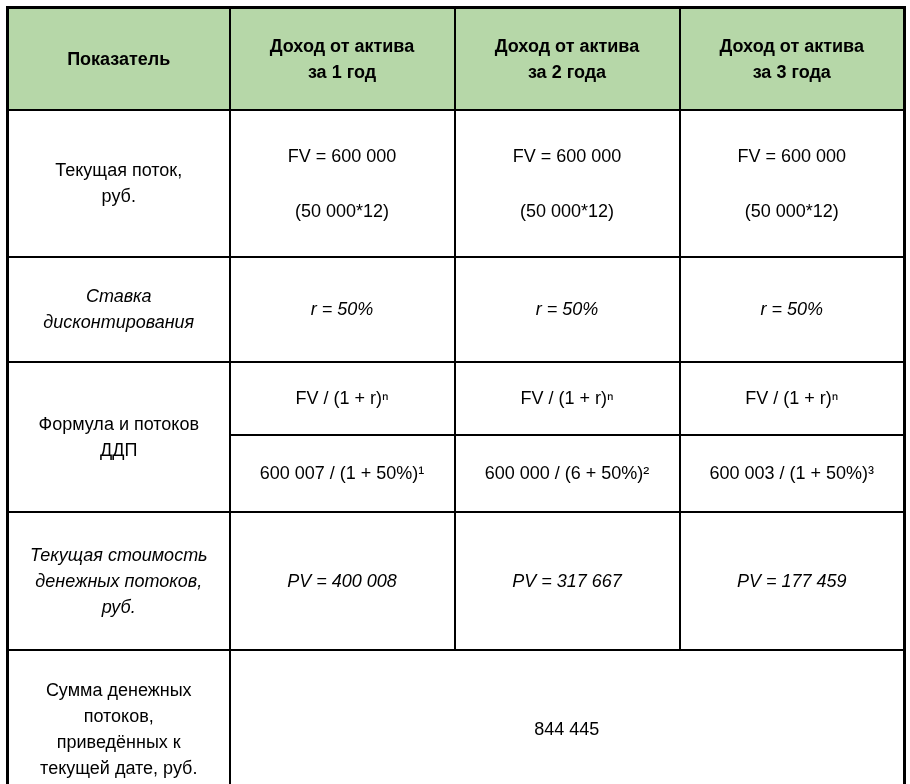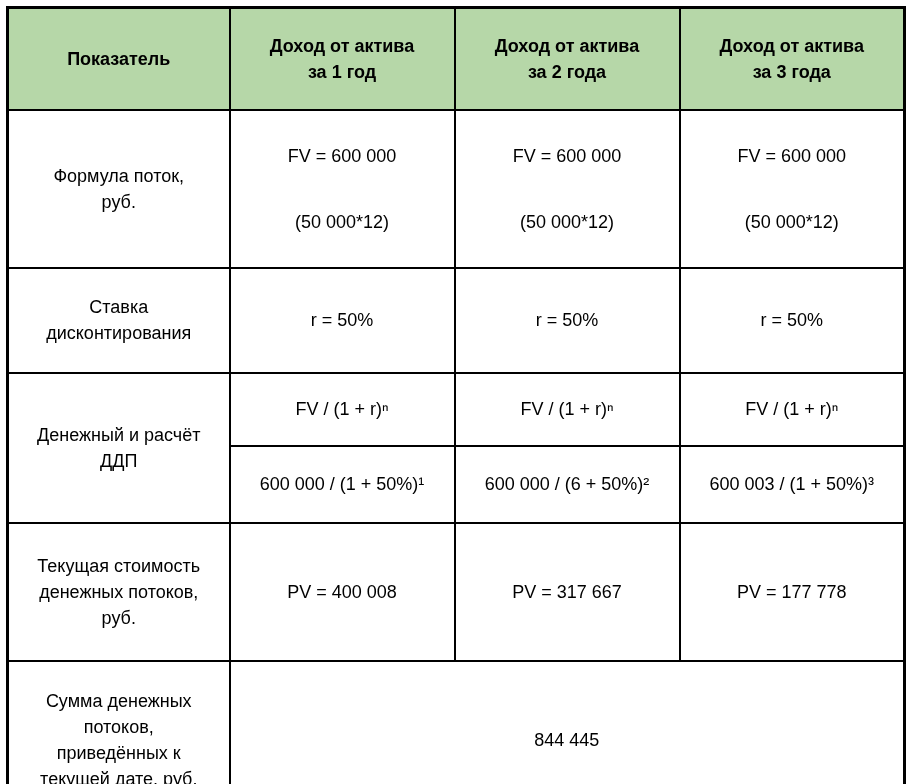--- a/index.html
+++ b/index.html
@@ -38,26 +38,26 @@
     line-height: 1.45;
     white-space: pre-line;
     overflow: hidden;
   }
   table.dcf-table th {
     background: var(--header-bg);
     font-weight: bold;
   }
   tr.header-row      { height: 102px; }
   tr.row-cash-flow   { height: 115px; }
-  tr.row-discount    { height: 105px; }
+  tr.row-discount    { height: 105px; font-style: italic; }
   tr.row-formula     { height: 73px;  }
   tr.row-calculation { height: 77px;  }
-  tr.row-pv          { height: 138px; }
+  tr.row-pv          { height: 138px; font-style: italic; }
   tr.row-total       { height: 158px; }
-  .cell-line-2 { margin-top: 14px; }
+  .cell-line-2 { margin-top: 3px; }
 </style>
 </head>
 <body>
 
 <div class="page">
   <table class="dcf-table">
     <colgroup>
       <col style="width:222px">
       <col style="width:225px">
       <col style="width:225px">
@@ -69,21 +69,21 @@
         <th>Доход от актива
 за 1 год</th>
         <th>Доход от актива
 за 2 года</th>
         <th>Доход от актива
 за 3 года</th>
       </tr>
     </thead>
     <tbody>
       <tr class="row-cash-flow">
-        <td>Формула поток,
+        <td>Текущая поток,
 руб.</td>
         <td>
           <div>FV = 600 000</div>
           <div class="cell-line-2">(50 000*12)</div>
         </td>
         <td>
           <div>FV = 600 000</div>
           <div class="cell-line-2">(50 000*12)</div>
         </td>
         <td>
@@ -92,38 +92,38 @@
         </td>
       </tr>
       <tr class="row-discount">
         <td>Ставка
 дисконтирования</td>
         <td>r = 50%</td>
         <td>r = 50%</td>
         <td>r = 50%</td>
       </tr>
       <tr class="row-formula">
-        <td rowspan="2">Денежный и расчёт
+        <td rowspan="2">Формула и потоков
 ДДП</td>
         <td>FV / (1 + r)ⁿ</td>
         <td>FV / (1 + r)ⁿ</td>
         <td>FV / (1 + r)ⁿ</td>
       </tr>
       <tr class="row-calculation">
-        <td>600 000 / (1 + 50%)¹</td>
+        <td>600 007 / (1 + 50%)¹</td>
         <td>600 000 / (6 + 50%)²</td>
         <td>600 003 / (1 + 50%)³</td>
       </tr>
       <tr class="row-pv">
         <td>Текущая стоимость
 денежных потоков,
 руб.</td>
         <td>PV = 400 008</td>
         <td>PV = 317 667</td>
-        <td>PV = 177 778</td>
+        <td>PV = 177 459</td>
       </tr>
       <tr class="row-total">
         <td>Сумма денежных
 потоков,
 приведённых к
 текущей дате, руб.</td>
         <td colspan="3">844 445</td>
       </tr>
     </tbody>
   </table>

